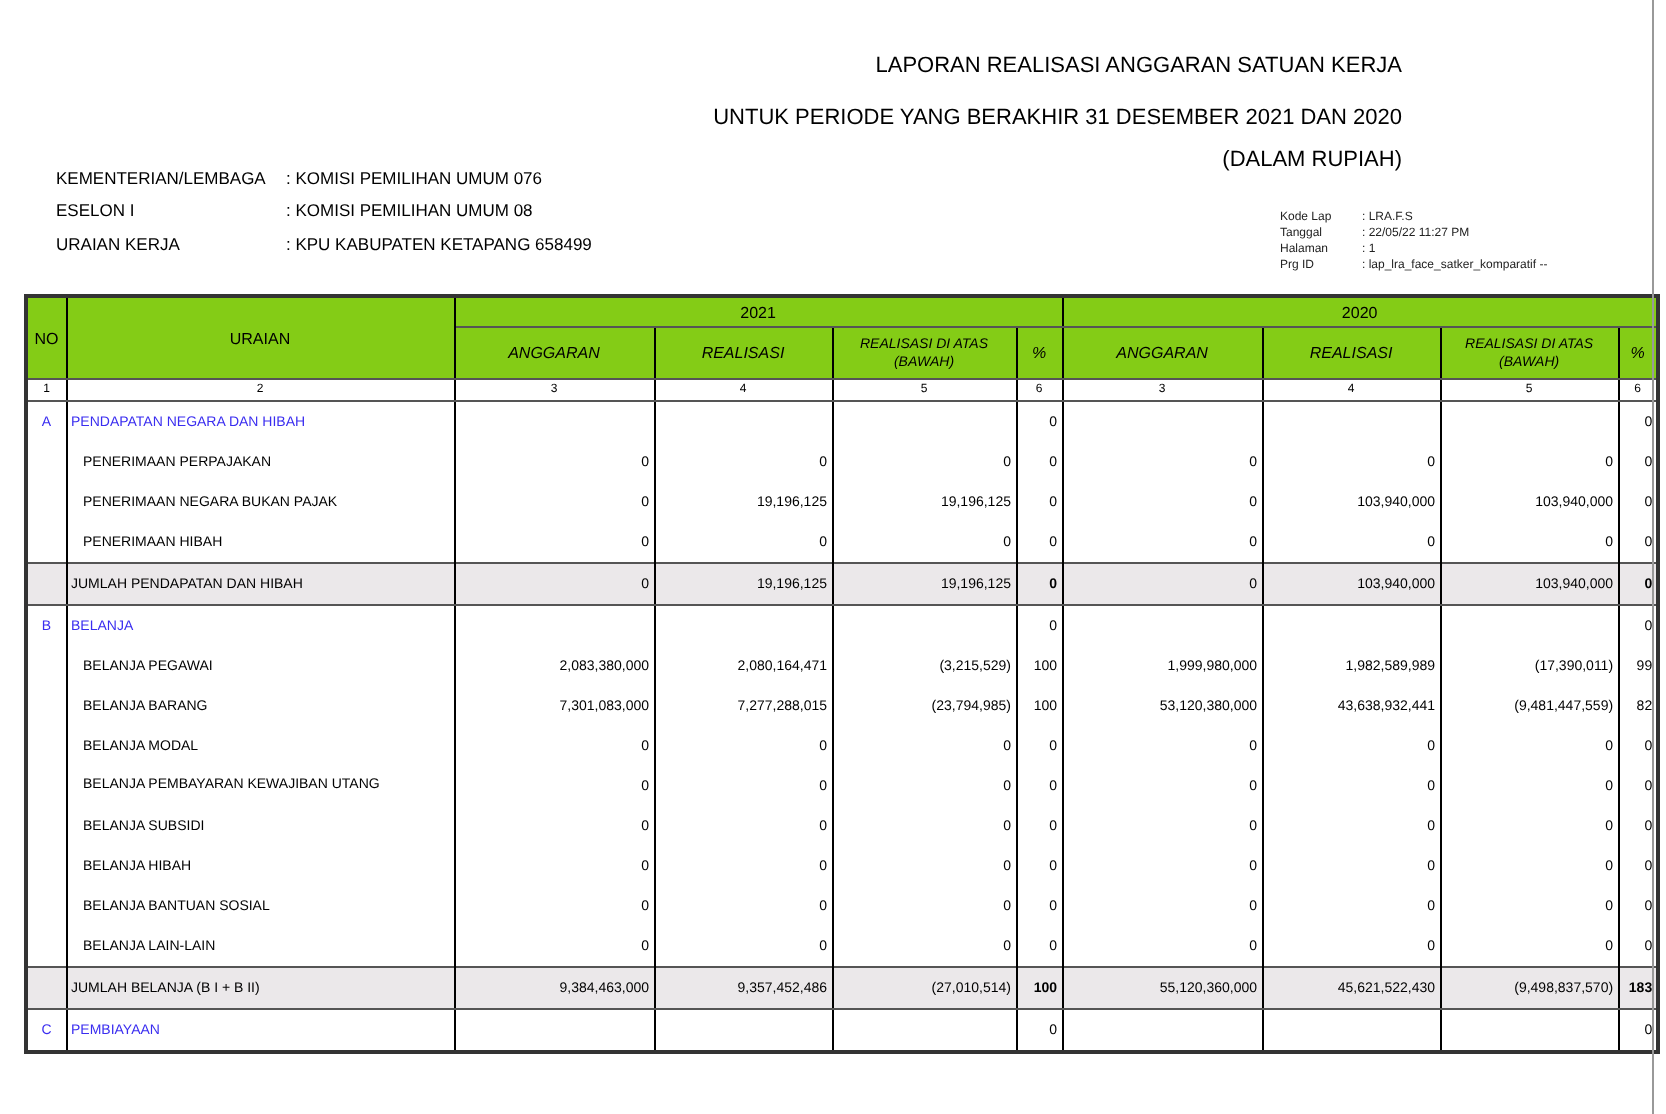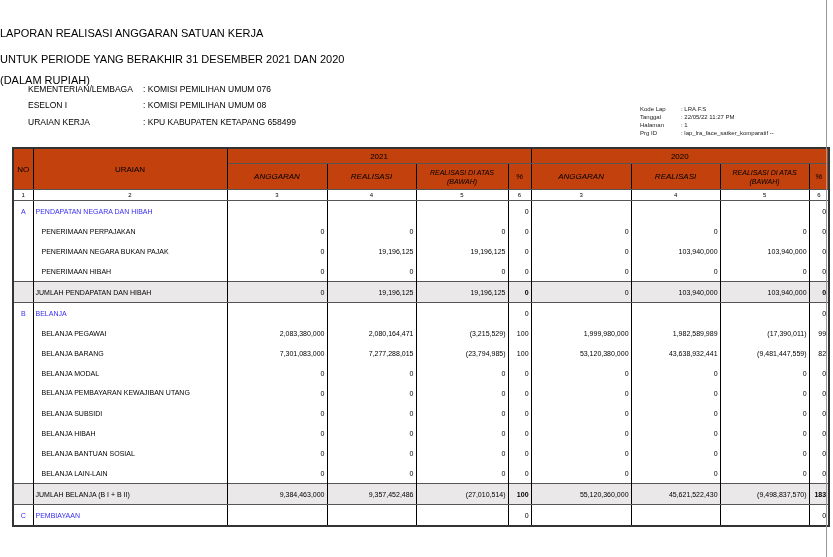--- a/index.html
+++ b/index.html
@@ -1,34 +1,34 @@
 <!DOCTYPE html>
 <html><head>
 <meta charset="utf-8">
 <style>
   html, body { margin: 0; padding: 0; background: #ffffff; }
   body { width: 833px; height: 557px; position: relative; overflow: hidden;
          font-family: "Liberation Sans", sans-serif; color: #000; }
-  .title { position: absolute; left: 0; width: 701px; text-align: left; font-size: 11px; }
+  .title { position: absolute; left: 0; width: 701px; text-align: right; font-size: 11px; }
   .t1 { top: 27px; } .t2 { top: 53px; } .t3 { top: 74px; }
   .meta { position: absolute; left: 12px; font-size: 8.5px; }
   .meta .lbl { position: absolute; left: 0; white-space: nowrap; padding-left: 16px; }
   .meta .val { position: absolute; left: 131px; white-space: nowrap; }
   .m1 { top: 84px; } .m2 { top: 100px; } .m3 { top: 117px; }
   .info { position: absolute; left: 640px; font-size: 6px; color: #222; }
   .info .lbl { position: absolute; left: 0; white-space: nowrap; }
   .info .val { position: absolute; left: 41px; white-space: nowrap; }
   .i1 { top: 106px; } .i2 { top: 114px; } .i3 { top: 122px; } .i4 { top: 130px; }
 
   table.rep { position: absolute; left: 12px; top: 147px; border-collapse: collapse;
               table-layout: fixed; width: 806px; font-size: 7px; }
   table.rep td, table.rep th { border-left: 1px solid #000; border-right: 1px solid #000;
               padding: 0 2px; overflow: hidden; white-space: nowrap; font-weight: normal; }
   table.rep { border: 2px solid #333; }
-  th.hd { background: #c2410c; border: 1px solid #555; text-align: center; }
+  th.hd { background: #84cc16; border: 1px solid #555; text-align: center; }
   .hy th { height: 14px; font-size: 8px; }
   .hc th { height: 25px; font-size: 8px; font-style: italic; }
   .hc th.small { font-size: 7px; line-height: 9px; white-space: normal; }
   .hn td { height: 10px; text-align: center; font-size: 6px; border-top: 1px solid #555; border-bottom: 1px solid #555; }
   tr.row td { height: 20px; }
   tr.row td.num { text-align: right; }
   tr.row td.no { text-align: center; }
   tr.sec td.lbl, tr.sec td.no { color: #3a2df0; }
   tr.sec td { border-top: 1px solid #555; }
   tr.tot td { background: #ebe8ea; border-top: 1px solid #555; border-bottom: 1px solid #555; }

